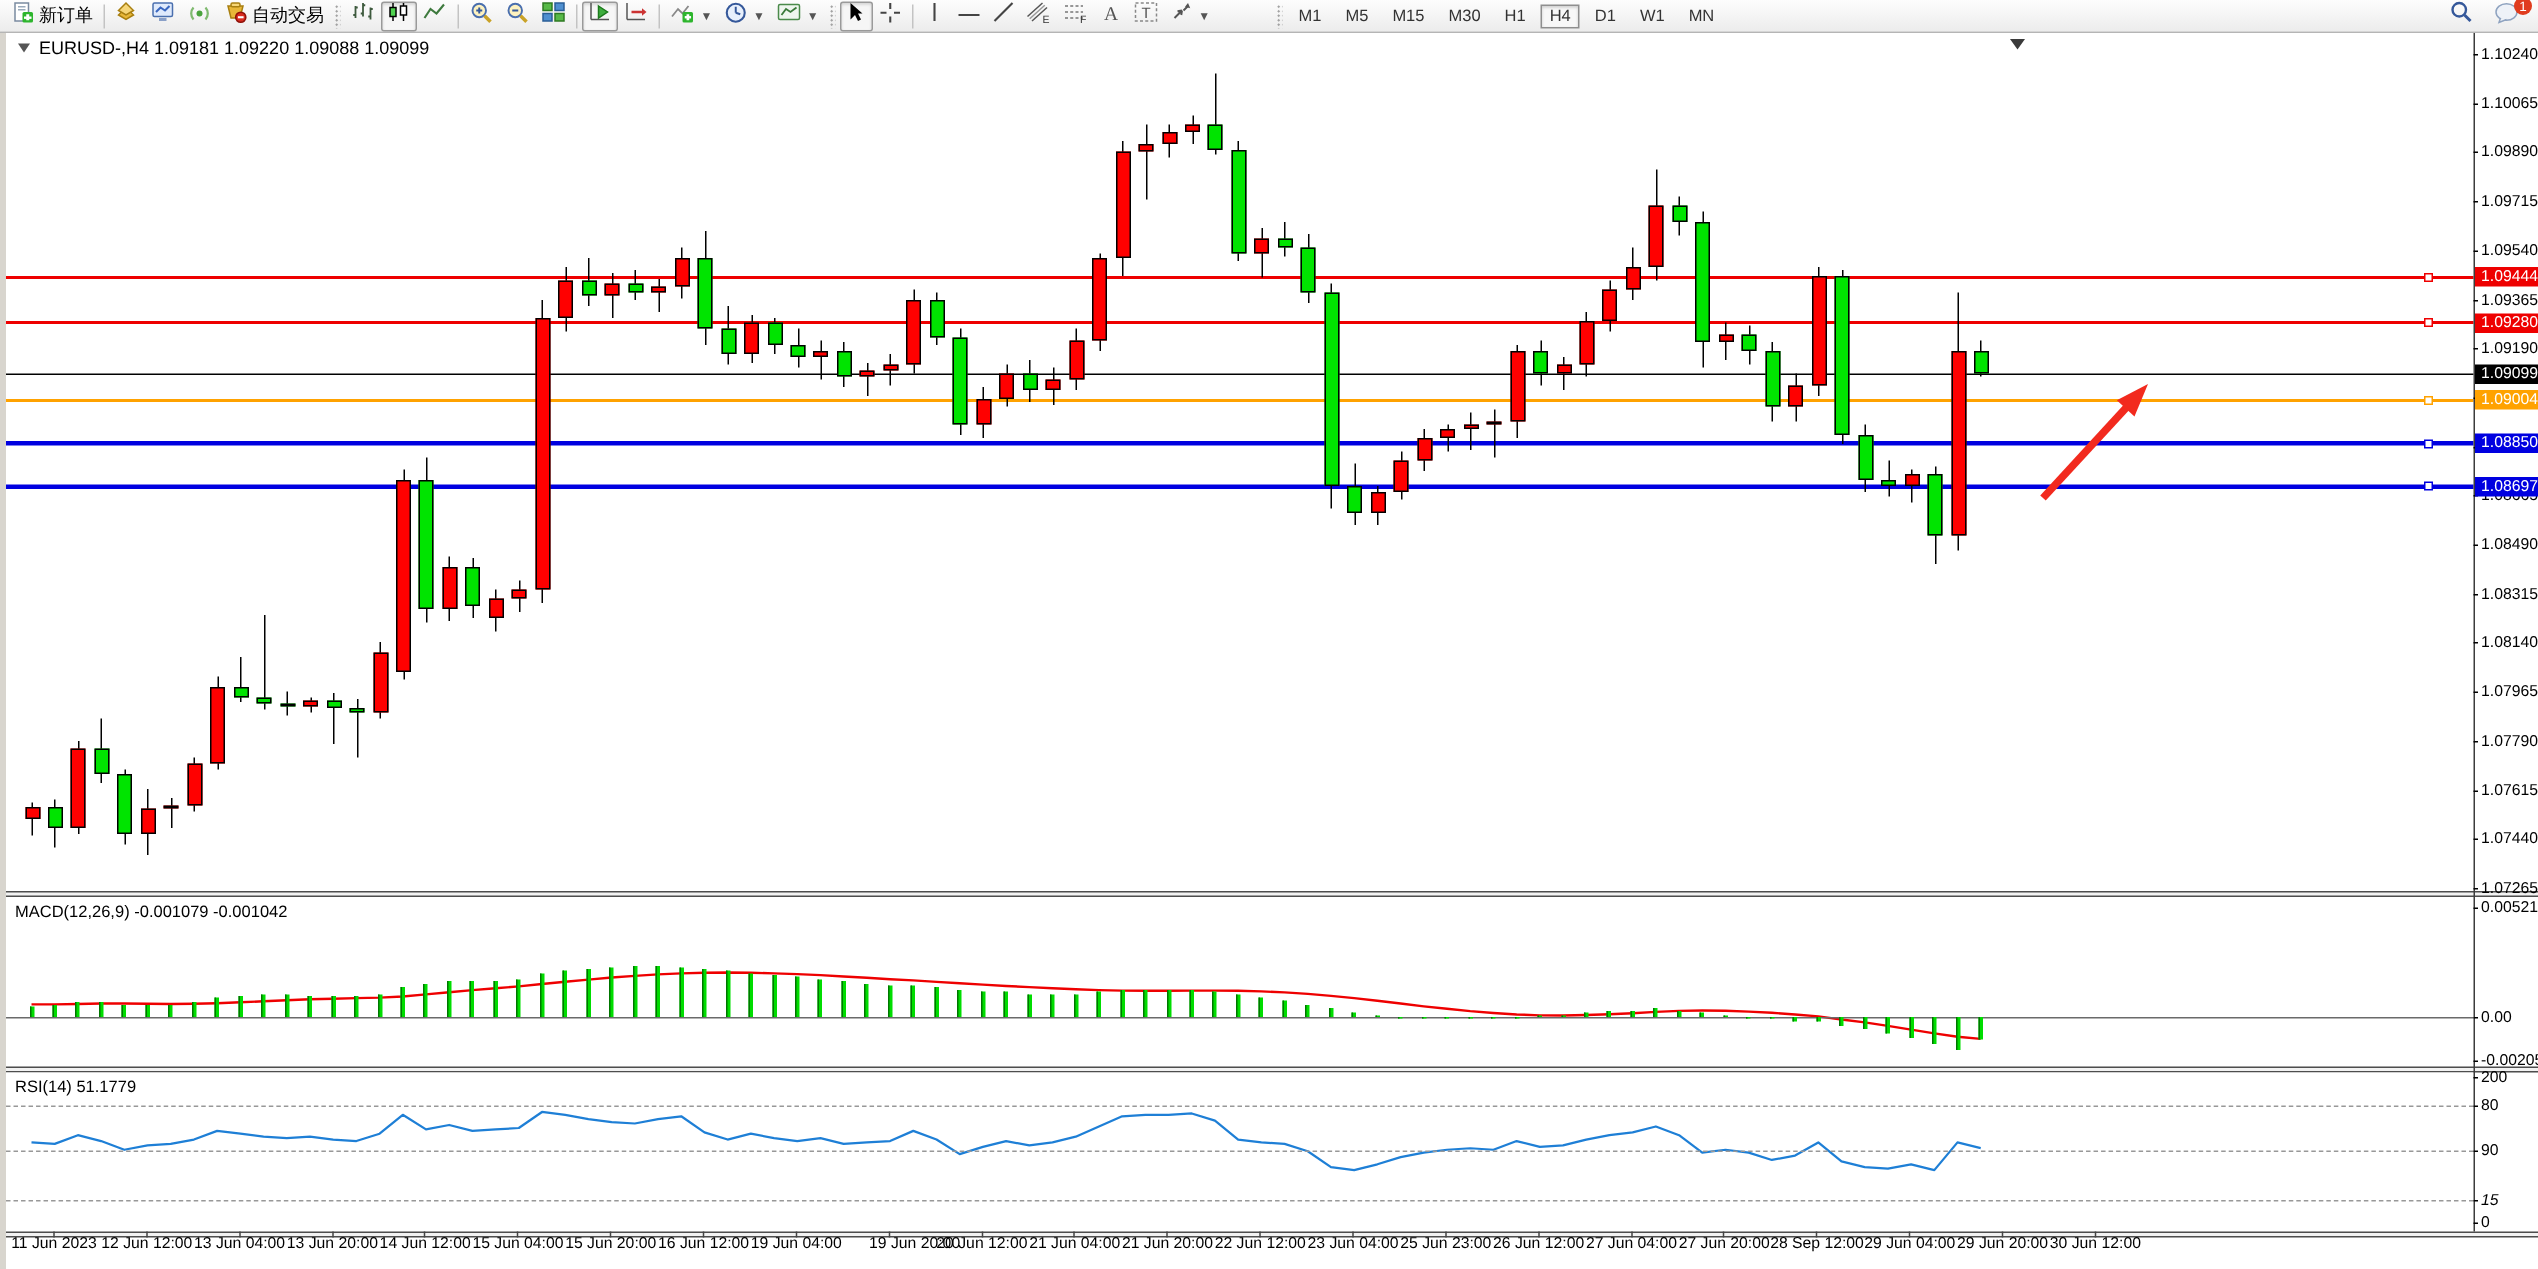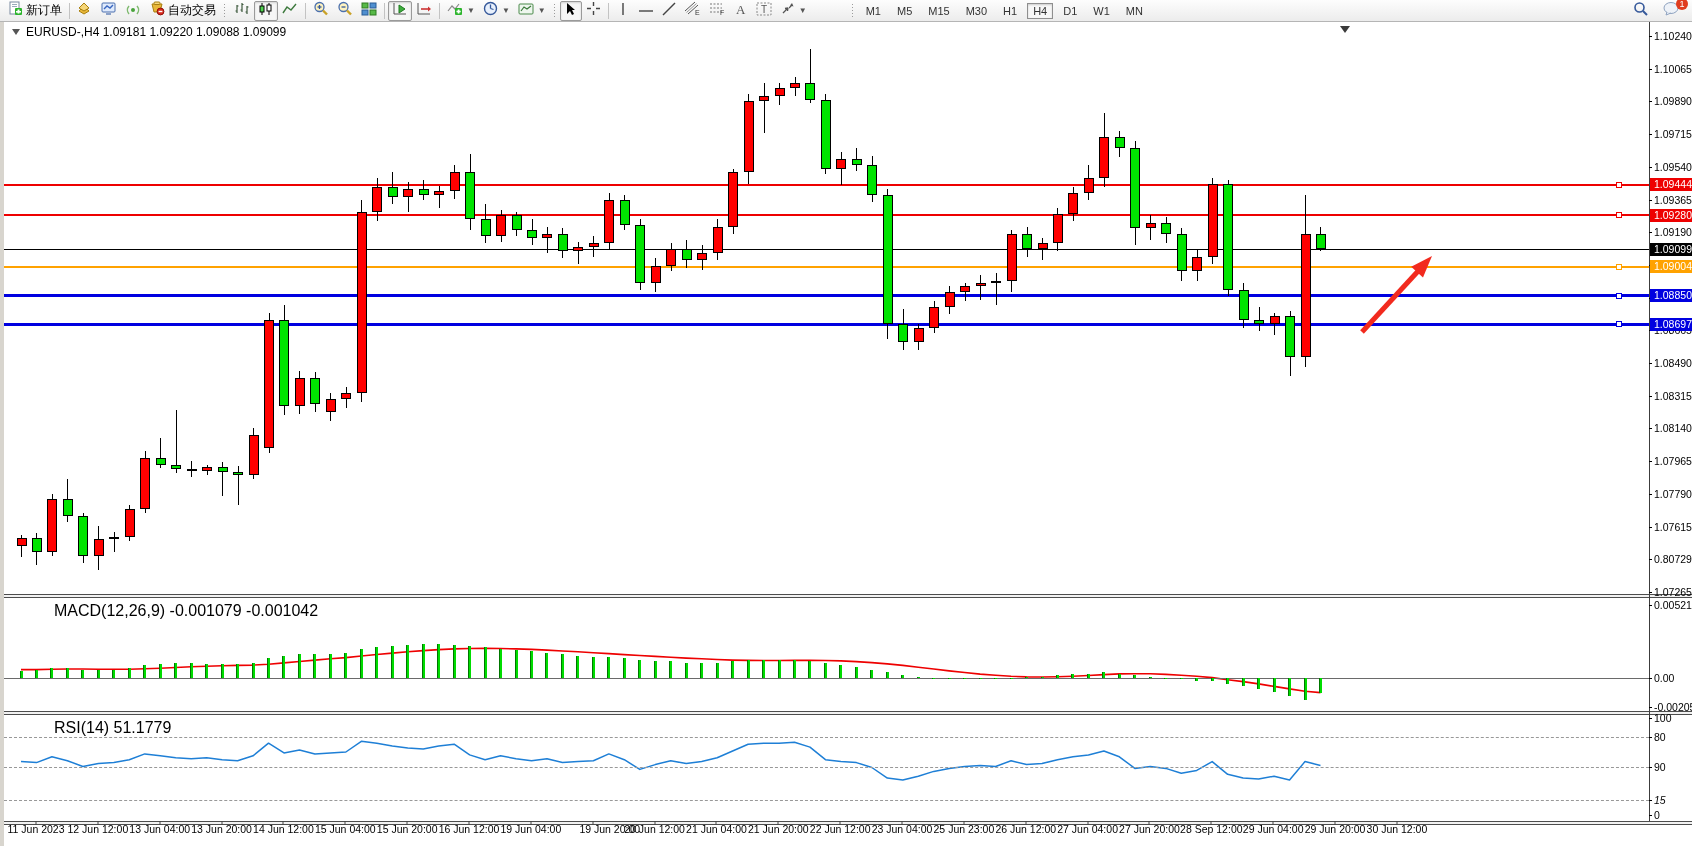--- a/index.html
+++ b/index.html
@@ -25,21 +25,21 @@
   
   #chart-root { position:absolute; left:0; top:22px; width:1692px; height:824px; background:#fff;
                 border-left:4px solid #d8d5ce; }
   .pane { position:absolute; left:0; width:1645px; background:#fff; }
   .psep { position:absolute; left:0; width:1692px; height:4px; background:#f2f2f2;
           border-top:1px solid #4d4d4d; border-bottom:1px solid #4d4d4d; }
   #axis-line { position:absolute; left:1645px; top:0; width:1px; height:799px; background:#3c3c3c; }
   #chart-title { position:absolute; left:8px; top:3px; font-size:12px; color:#000; display:flex; gap:6px; align-items:center;}
   #title-toggle { width:0; height:0; border-left:4px solid transparent; border-right:4px solid transparent;
                   border-top:6px solid #555; display:inline-block; }
-  .pane-label { position:absolute; font-size:16px; color:#000;margin-left:44px; }
+  .pane-label { position:absolute; font-size:11px; color:#000; }
   .tick-label { position:absolute; left:1650px; font-size:10.5px; color:#000; }
   .tick-mark  { position:absolute; left:1645px; width:3px; height:1px; background:#000; }
   .price-badge { position:absolute; left:1646px; width:46px; height:13px; color:#fff; font-size:10.5px;
                  line-height:13px; text-align:center; }
   .hline { position:absolute; left:0; }
   .hline-handle { position:absolute; width:6px; height:6px; }
   .candle-wick { position:absolute; width:1px; background:#000; }
   .candle-body { position:absolute; width:10px; border:1px solid #000; }
   .macd-bar { position:absolute; width:3px; background:#00dd00; border-left:1px solid #007700; }
   .rsi-level { position:absolute; left:0; width:1645px; border-top:1px dashed #989898; }
@@ -501,21 +501,21 @@
     <div class="tick-label" style="top: 367.765px;">1.08315</div>
     <div class="tick-mark" style="top: 373.765px;"></div>
     <div class="tick-label" style="top: 400.471px;">1.08140</div>
     <div class="tick-mark" style="top: 406.471px;"></div>
     <div class="tick-label" style="top: 433.176px;">1.07965</div>
     <div class="tick-mark" style="top: 439.176px;"></div>
     <div class="tick-label" style="top: 465.882px;">1.07790</div>
     <div class="tick-mark" style="top: 471.882px;"></div>
     <div class="tick-label" style="top: 498.588px;">1.07615</div>
     <div class="tick-mark" style="top: 504.588px;"></div>
-    <div class="tick-label" style="top: 531.294px;">0.80729</div>
+    <div class="tick-label" style="top: 531.294px;">1.07440</div>
     <div class="tick-mark" style="top: 537.294px;"></div>
     <div class="tick-label" style="top: 564px;">1.07265</div>
     <div class="tick-mark" style="top: 570px;"></div>
     <div class="price-badge" style="top: 156.265px; background: rgb(238, 0, 0);">1.09444</div>
     <div class="price-badge" style="top: 186.915px; background: rgb(238, 0, 0);">1.09280</div>
     <div class="price-badge" style="top: 238.497px; background: rgb(255, 162, 0);">1.09004</div>
     <div class="price-badge" style="top: 267.278px; background: rgb(0, 0, 224);">1.08850</div>
     <div class="price-badge" style="top: 295.872px; background: rgb(0, 0, 224);">1.08697</div>
     <div class="price-badge" style="top: 220.742px; background: rgb(0, 0, 0);">1.09099</div>
     <div style="position: absolute; left: 0px; top: 656px; width: 1645px; height: 1px; background: rgb(106, 106, 106);"></div>
@@ -606,21 +606,21 @@
     <div class="macd-bar" style="left: 1222.16px; top: 656px; height: 5.6px;"></div>
     <div class="macd-bar" style="left: 1237.63px; top: 656px; height: 8.4px;"></div>
     <div class="macd-bar" style="left: 1253.1px; top: 656px; height: 11.2px;"></div>
     <div class="macd-bar" style="left: 1268.57px; top: 656px; height: 14px;"></div>
     <div class="macd-bar" style="left: 1284.04px; top: 656px; height: 18.2px;"></div>
     <div class="macd-bar" style="left: 1299.51px; top: 656px; height: 22.4px;"></div>
     <div class="macd-bar" style="left: 1314.98px; top: 656px; height: 15.106px;"></div>
     <div class="rsi-level" style="top: 715.4px;"></div>
     <div class="rsi-level" style="top: 744.5px;"></div>
     <div class="rsi-level" style="top: 778.45px;"></div>
-    <div class="tick-label" style="top: 690px;">100</div>
+    <div class="tick-label" style="top: 690px;">200</div>
     <div class="tick-mark" style="top: 696px;"></div>
     <div class="tick-label" style="top: 709.4px;">80</div>
     <div class="tick-mark" style="top: 715.4px;"></div>
     <div class="tick-label" style="top: 738.5px;">90</div>
     <div class="tick-mark" style="top: 744.5px;"></div>
     <div class="tick-label" style="top: 772.45px; font-style: italic;">15</div>
     <div class="tick-mark" style="top: 778.45px;"></div>
     <div class="tick-label" style="top: 787px;">0</div>
     <div class="tick-mark" style="top: 793px;"></div>
     <div class="time-label" style="left: 32px;">11 Jun 2023</div>

